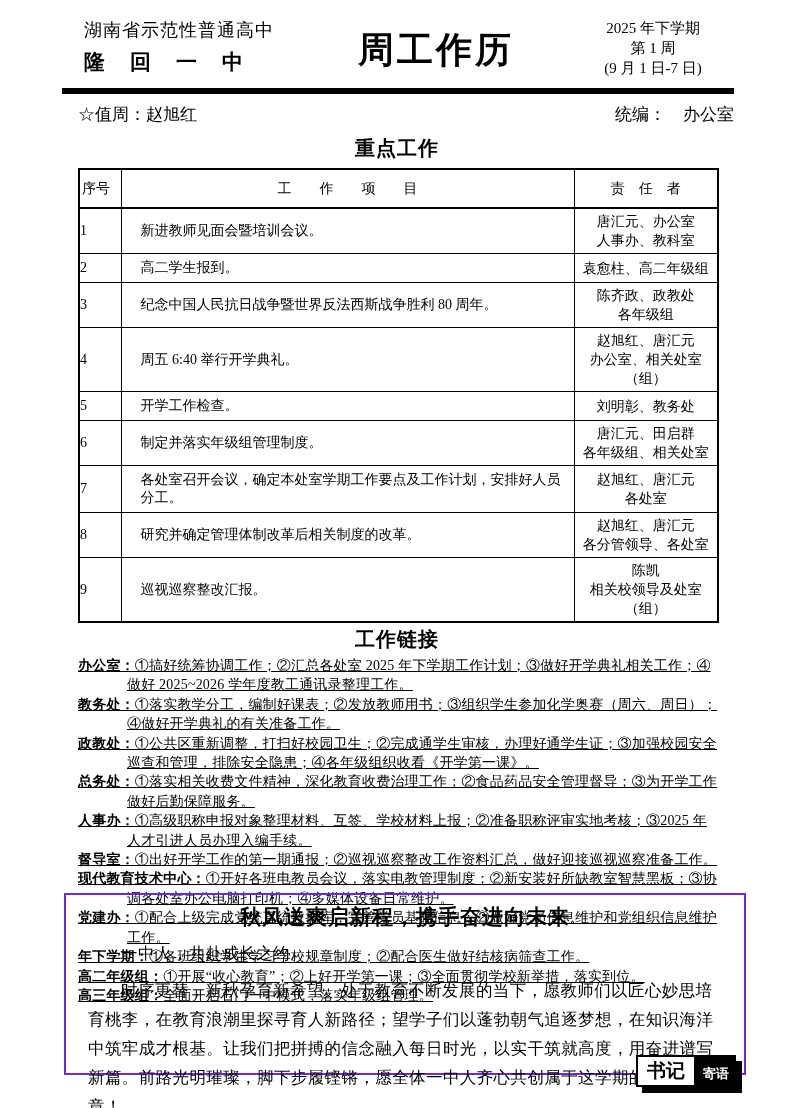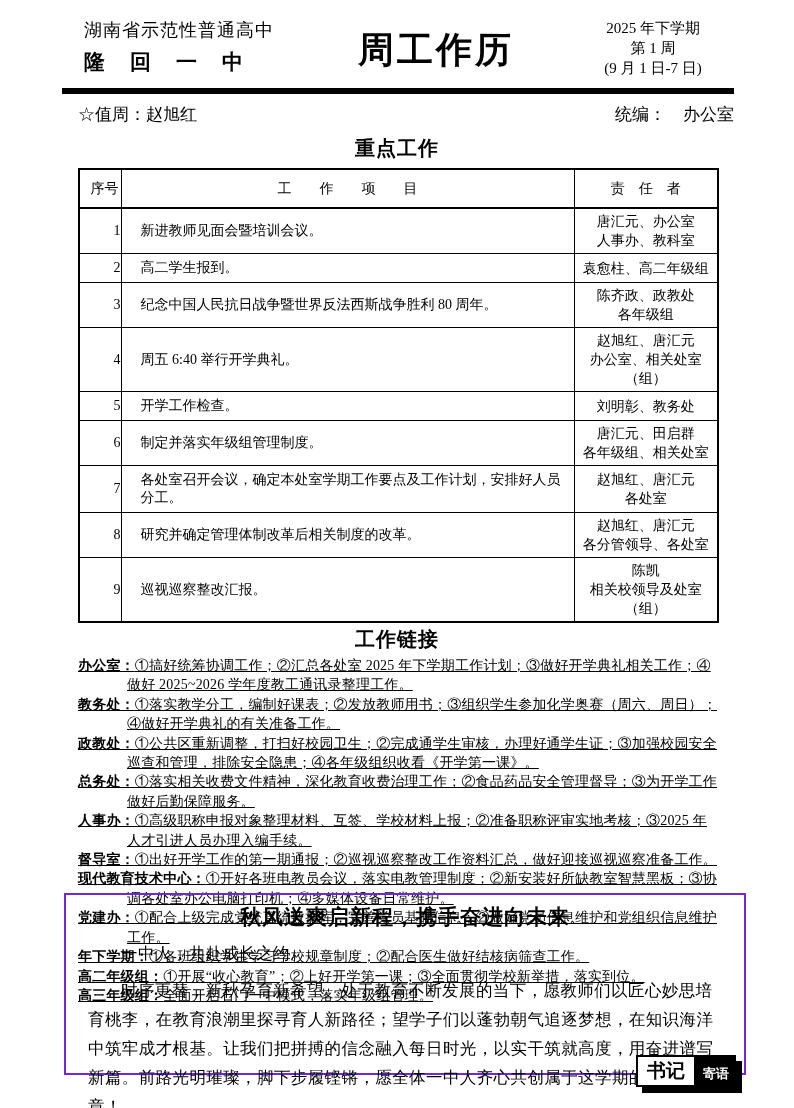--- a/index.html
+++ b/index.html
@@ -33,21 +33,21 @@
 
   
   .sec-title { text-align: center; font-size: 20px; font-weight: 700; letter-spacing: 1px;
                font-family: "Liberation Sans", sans-serif; margin-top: 9px; }
   table.kw { border-collapse: collapse; margin: 6px auto 0 78px; width: 639px;
              table-layout: fixed; }
   table.kw th, table.kw td { border: 1px solid #000; font-weight: 400; }
   table.kw { border: 2px solid #000; }
   table.kw th { font-size: 14px; padding: 9px 2px; }
   table.kw tr th { border-bottom: 2px solid #000; }
-  .c-no  { width: 42px;  text-align: right; font-size: 14px; }
+  .c-no  { width: 42px;  text-align: left; font-size: 14px; }
   .c-item{ width: 453px; text-align: left; padding: 5px 6px 5px 19px; font-size: 14px; line-height: 18px; }
   .c-owner{ width: 144px; text-align: center; font-size: 14px; line-height: 19px; padding: 3px 2px; }
   .c-owner div:empty { display: none; }
 
   
   .links { padding: 3px 76px 0 78px; }
   .link { font-size: 14px; line-height: 19.4px; padding-left: 49px; text-indent: -49px;
           letter-spacing: 0.2px; text-decoration: underline; }
   .link b { font-family: "Liberation Sans", sans-serif; font-weight: 700; font-size: 14px; }
 

